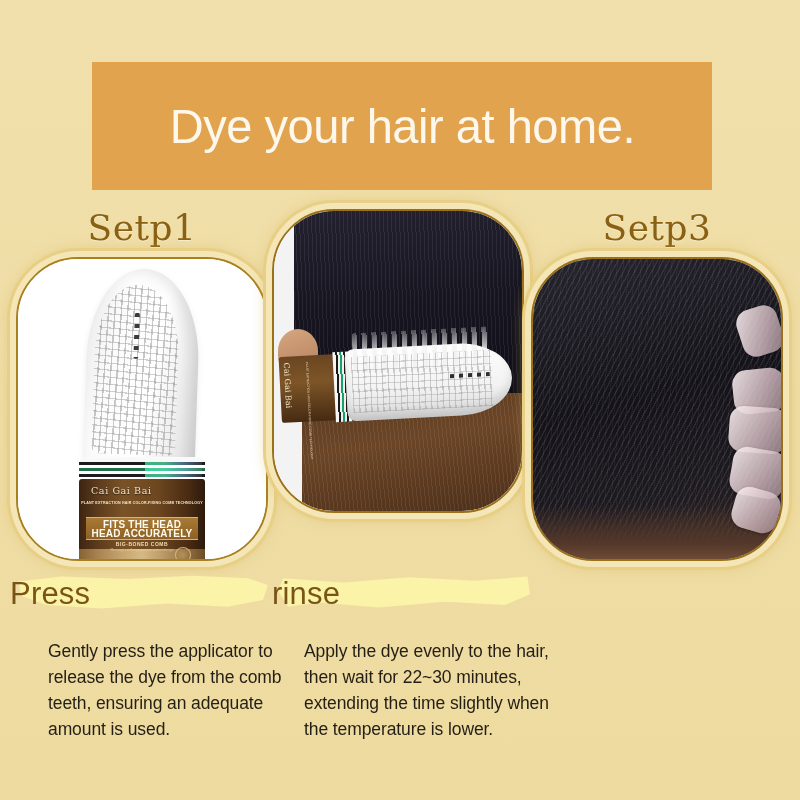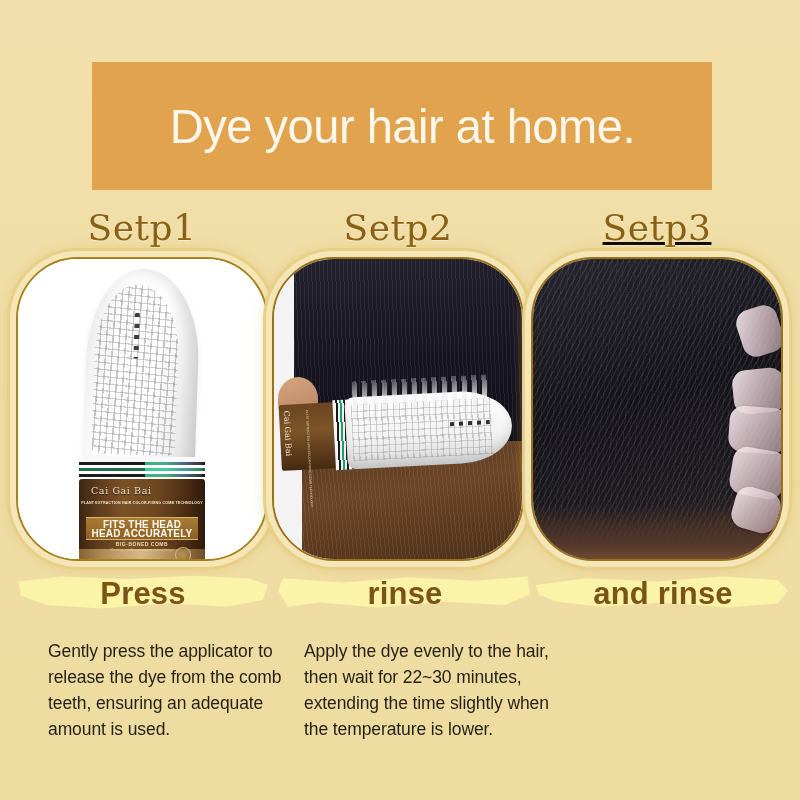--- a/index.html
+++ b/index.html
@@ -52,21 +52,21 @@
     width: 637px;
     height: 360px;
   }
   .step-col {
     position: absolute;
     top: 0;
     width: 260px;
   }
   .step-col.c1 { left: 12px; }
   .step-col.c2 { left: 268px; }
-  .step-col.c3 { left: 527px; text-decoration: underline; }
+  .step-col.c3 { left: 527px; }
 
   .step-label {
     text-align: center;
     font-family: "DejaVu Serif", serif;
     font-size: 36px;
     color: #8a6112;
     letter-spacing: 0.5px;
     height: 48px;
     line-height: 46px;
     text-shadow: 0 1px 0 rgba(255,255,255,0.45);
@@ -493,27 +493,26 @@
   .marker.m3 {
     clip-path: polygon(
       0% 26%, 20% 10%, 48% 18%, 74% 6%, 96% 14%, 100% 40%,
       96% 70%, 76% 80%, 50% 68%, 26% 78%, 8% 66%, 1% 48%);
   }
   .caption-text {
     position: absolute;
     left: 0;
     right: 0;
     top: 6px;
-    text-align: center;
+    text-align: left;
     font-size: 31px;
     color: #7a5417;
     letter-spacing: 0.2px;
     line-height: 44px;
     white-space: nowrap;
-    font-weight: bold;
   }
 
   
   .bodies {
     position: absolute;
     left: 0;
     top: 638px;
     width: 800px;
     height: 150px;
   }
@@ -561,21 +560,20 @@
           </div>
           <div class="p1-footline1">BIG-BONED COMB</div>
           <div class="p1-footline2">Massage comb appearance patent design</div>
           <div class="p1-goldband"></div>
           <div class="p1-seal"></div>
         </div>
       </div>
     </div>
 
     <div class="step-col c2">
-      <div class="step-label">Setp2</div>
       <div class="photo-frame">
         <div class="p2-bg"></div>
         <div class="p2-hair-dark"></div>
         <div class="p2-hair-brown"></div>
         <div class="p2-thumb"></div>
         <div class="p2-device">
           <div class="p2-handle">
             <div class="p2-handle-brand">Cai Gai Bai</div>
             <div class="p2-handle-sub">PLANT EXTRACTION HAIR COLOR-FIXING COMB TECHNOLOGY</div>
           </div>
@@ -607,24 +605,20 @@
 
   <div class="captions">
     <div class="caption-cell c1">
       <div class="marker m1"></div>
       <div class="caption-text">Press</div>
     </div>
     <div class="caption-cell c2">
       <div class="marker m2"></div>
       <div class="caption-text">rinse</div>
     </div>
-    <div class="caption-cell c3">
-      <div class="marker m3"></div>
-      <div class="caption-text">and rinse</div>
-    </div>
   </div>
 
   <div class="bodies">
     <div class="body-cell c1">Gently press the applicator to release the dye from the comb teeth, ensuring an adequate amount is used.</div>
     <div class="body-cell c2">Apply the dye evenly to the hair, then wait for 22~30 minutes, extending the time slightly when the temperature is lower.</div>
   </div>
 
 </div>
 
 </body></html>

